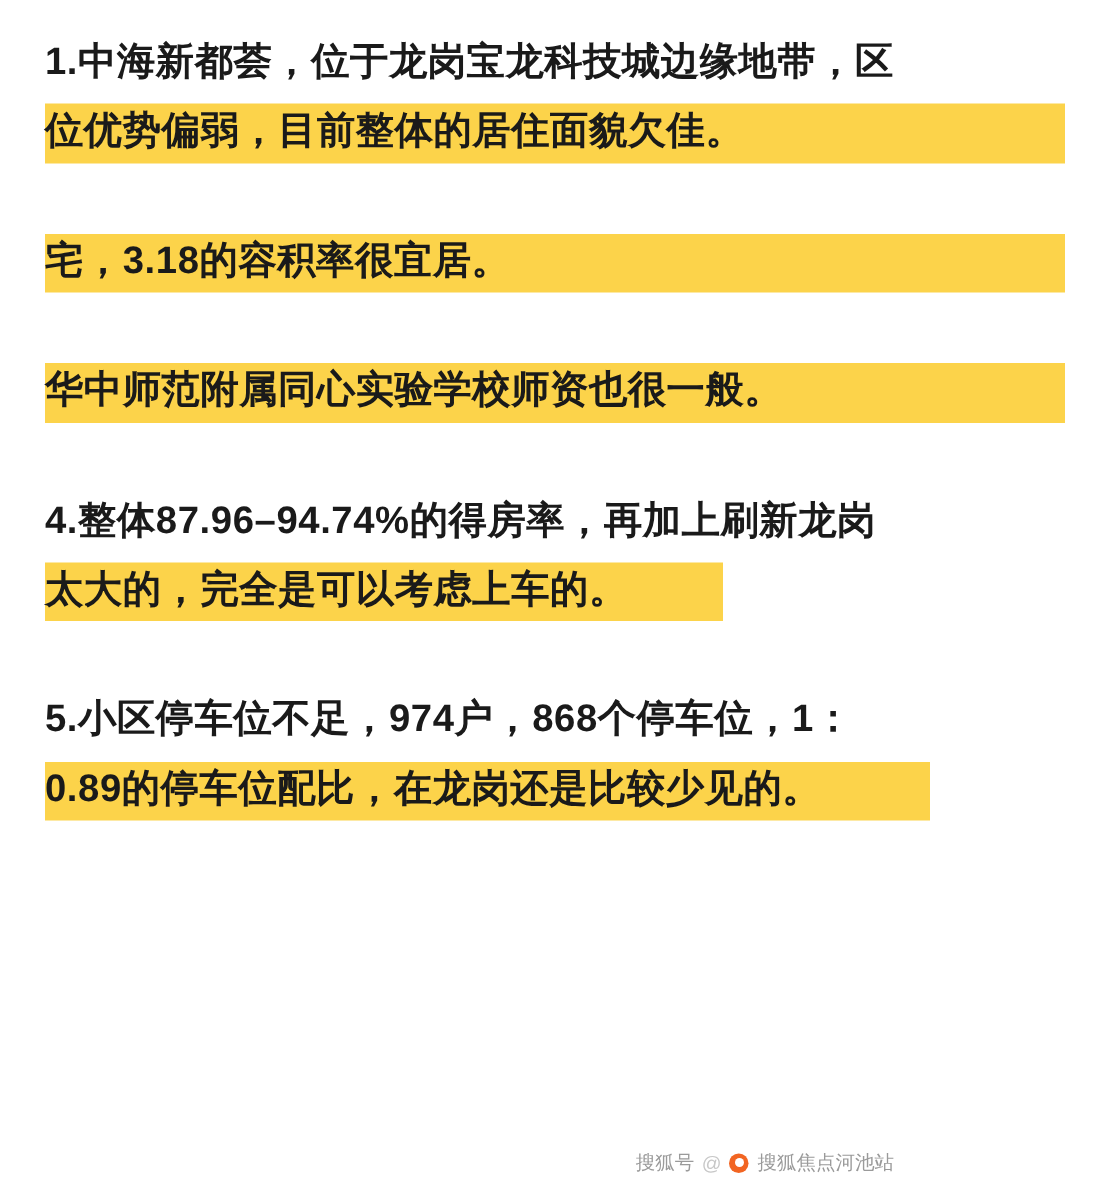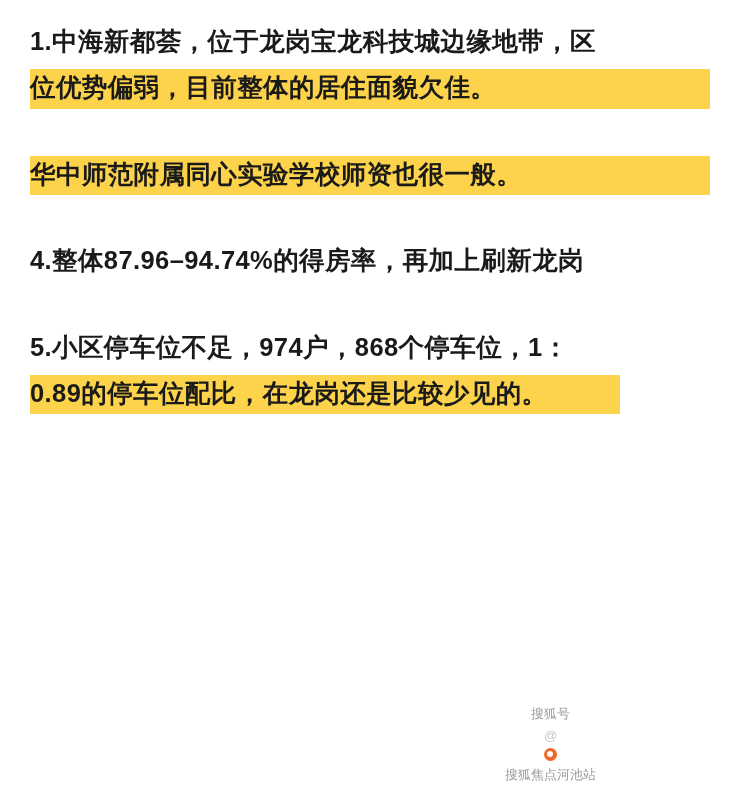--- a/index.html
+++ b/index.html
@@ -60,21 +60,20 @@
   .footer {
     position: absolute;
     right: 14px;
     bottom: 8px;
     font-size: 13px;
     color: #9a9a9a;
     display: flex;
     align-items: center;
     gap: 5px;
     font-weight: 400;
-    flex-direction: column;
   }
   .footer .sep {
     color: #c8c8c8;
   }
   .footer .logo-dot {
     display: inline-block;
     width: 13px;
     height: 13px;
     border-radius: 50%;
     background: #f26522;
@@ -102,32 +101,37 @@
     <span class="line">1.中海新都荟，位于龙岗宝龙科技城边缘地带，区</span>
     <span class="marker-row">
       <span class="marker-bg" style="width:680px"></span>
       <span class="txt">位优势偏弱，目前整体的居住面貌欠佳。</span>
     </span>
   </p>
 
   <p class="para">
     <span class="marker-row">
       <span class="marker-bg" style="width:680px"></span>
+      <span class="txt">宅，3.18的容积率很宜居。</span>
     </span>
   </p>
 
   <p class="para">
     <span class="marker-row">
       <span class="marker-bg" style="width:680px"></span>
       <span class="txt">华中师范附属同心实验学校师资也很一般。</span>
     </span>
   </p>
 
   <p class="para">
     <span class="line">4.整体87.96–94.74%的得房率，再加上刷新龙岗</span>
+    <span class="marker-row">
+      <span class="marker-bg" style="width:452px"></span>
+      <span class="txt">太大的，完全是可以考虑上车的。</span>
+    </span>
   </p>
 
   <p class="para">
     <span class="line">5.小区停车位不足，974户，868个停车位，1：</span>
     <span class="marker-row">
       <span class="marker-bg" style="width:590px"></span>
       <span class="txt">0.89的停车位配比，在龙岗还是比较少见的。</span>
     </span>
   </p>
 

